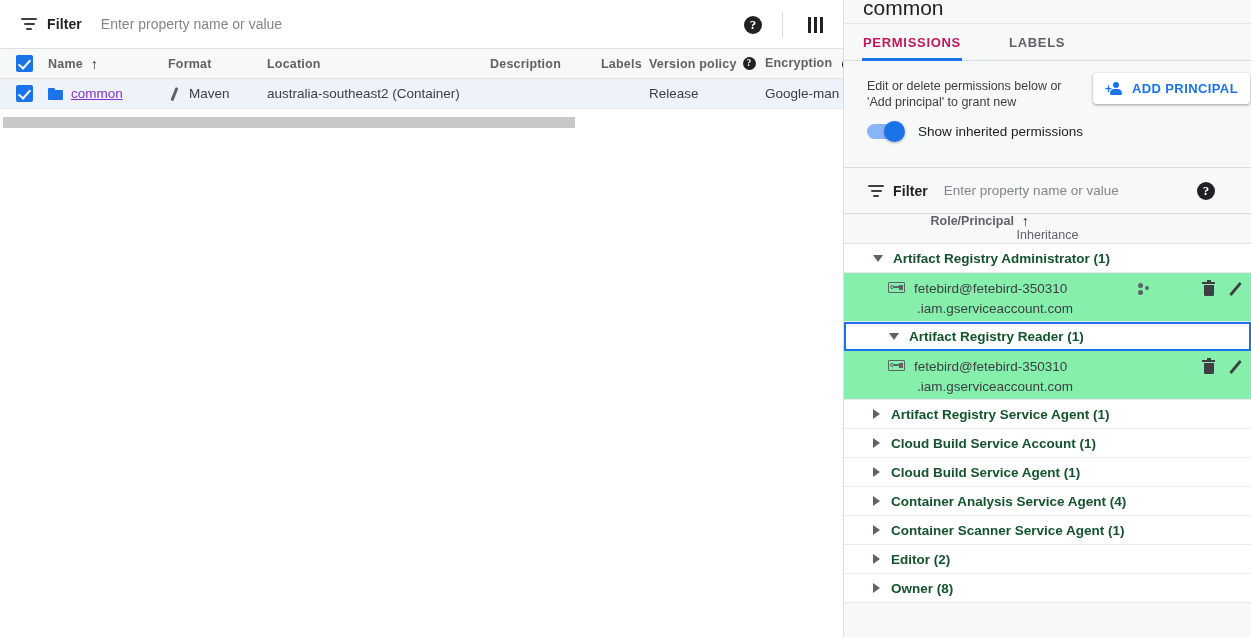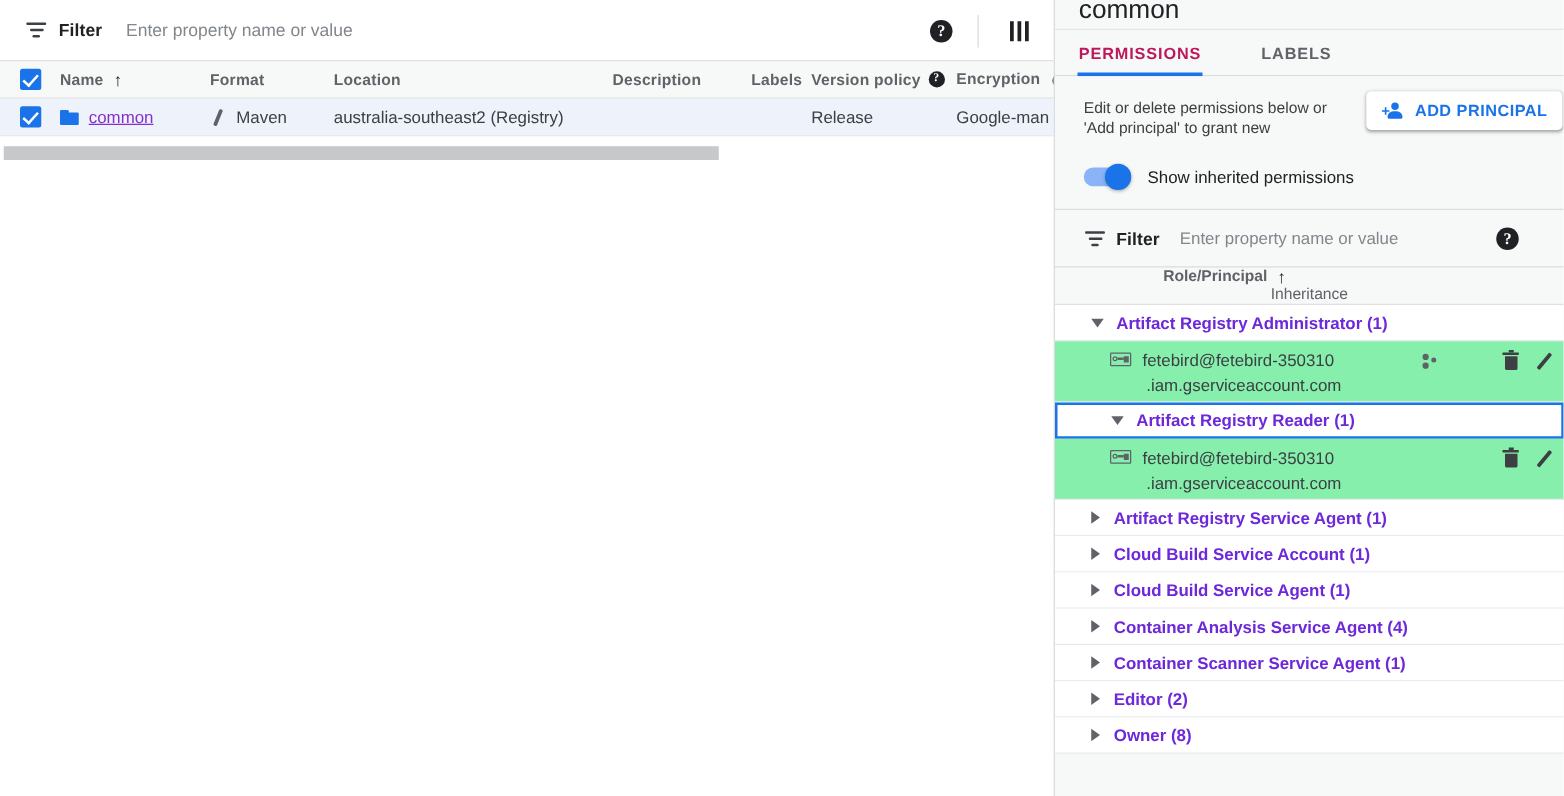--- a/index.html
+++ b/index.html
@@ -200,21 +200,21 @@
   }
   .addp-icon .head {
     position:absolute; left:8px; top:0; width:6px; height:6px; border-radius:50%; background:#1a73e8;
   }
   .addp-icon .body {
     position:absolute; left:5px; top:7px; width:12px; height:6px;
     border-radius: 6px 6px 2px 2px; background:#1a73e8;
   }
   .toggle-row {
     display: flex; align-items: center;
-    position: absolute; left: 23px; bottom: 18px;
+    position: absolute; left: 23px; bottom: 28px;
   }
   .toggle {
     width: 36px; height: 15px; border-radius: 8px;
     background: #8ab4f8; position: relative; margin-right: 15px; cursor: pointer;
   }
   .toggle::after {
     content:""; position:absolute; right: -2px; top: -3px;
     width: 21px; height: 21px; border-radius: 50%;
     background: #1a73e8;
     box-shadow: 0 1px 3px rgba(0,0,0,.3);
@@ -248,21 +248,21 @@
     font-size: 12.5px; color: #5f6368; font-weight: bold; flex-direction: column;
   }
   .rp-head .rh-role { padding-left: 18px; width: 270px; display:flex; align-items:center;}
   .rp-head .rh-inh { color:#5f6368; font-weight: normal; }
 
   .grp-row {
     display: flex; align-items: center;
     height: 29px;
     background: #fff;
     border-bottom: 1px solid #e8eaed;
-    font-size: 13.5px; font-weight: bold; color: #6d28d9;
+    font-size: 13.5px; font-weight: bold; color: #14532d;
     padding-left: 29px;
     position: relative;
     cursor: pointer;
   }
   .grp-row.selected {
     border: 2px solid #1a73e8;
     height: 29px;
     padding-left: 43px;
   }
   .tri {
@@ -385,21 +385,21 @@
           <div class="checkbox"></div>
         </div>
         <div class="c-name">
           <span class="folder-icon"></span>
           <a class="repo-link">common</a>
         </div>
         <div class="c-format">
           <span class="maven-icon"></span>
           <span>Maven</span>
         </div>
-        <div class="c-location">australia-southeast2 (Registry)</div>
+        <div class="c-location">australia-southeast2 (Container)</div>
         <div class="c-desc"></div>
         <div class="c-labels"></div>
         <div class="c-version">Release</div>
         <div class="c-enc">Google-man</div>
       </div>
     </div>
 
     <div class="hscroll-track">
       <div class="hscroll-thumb"></div>
     </div>

